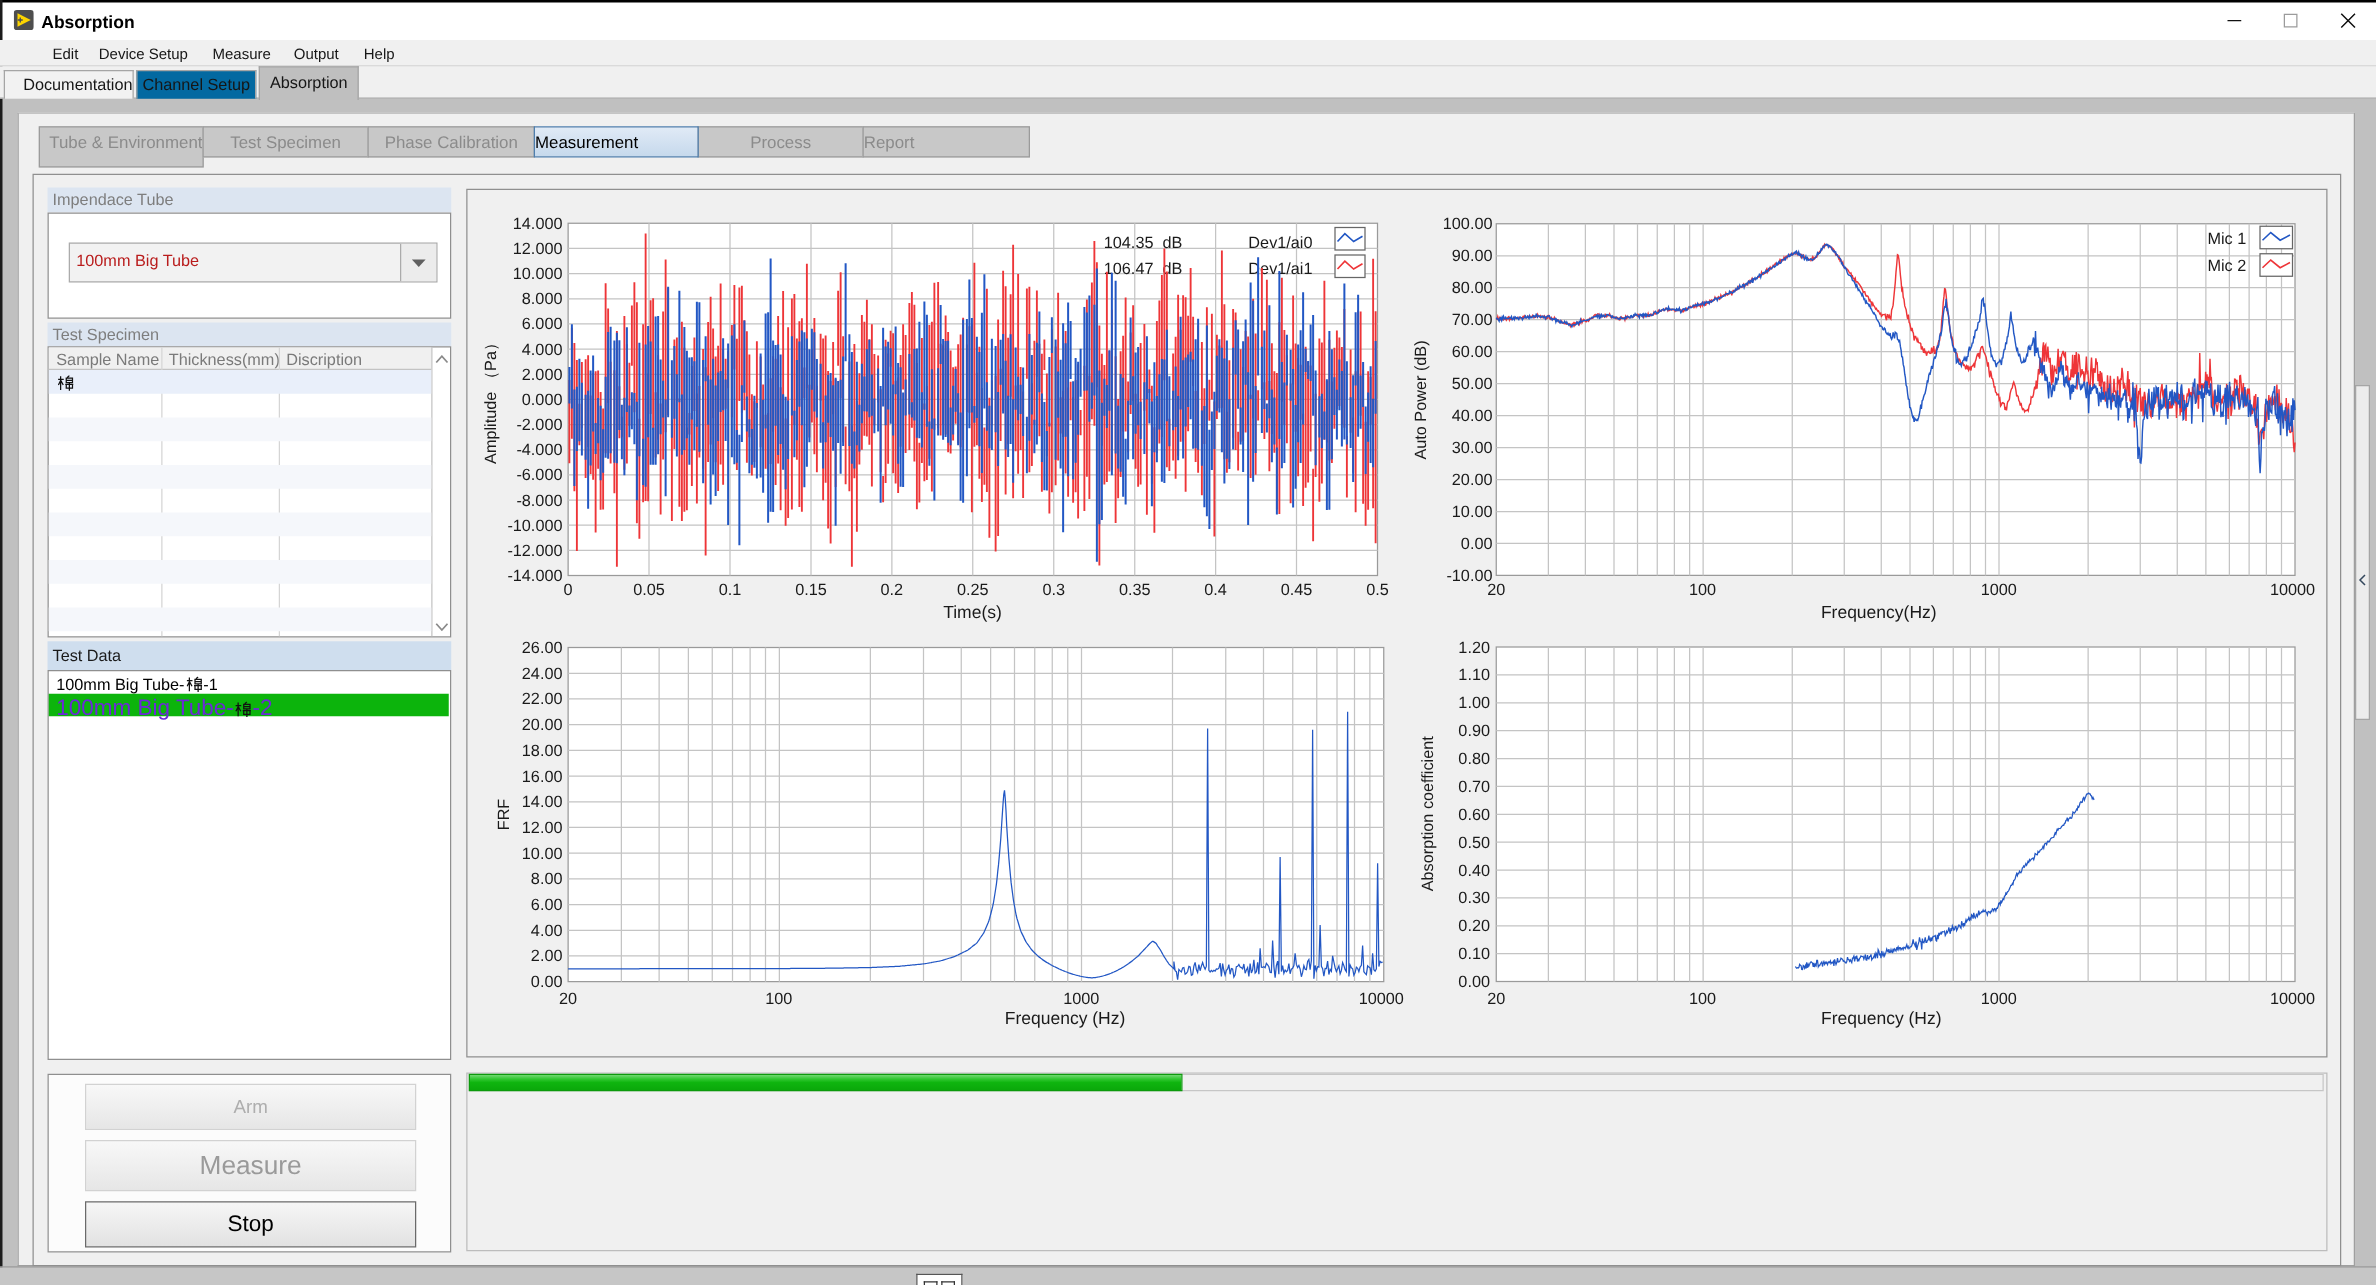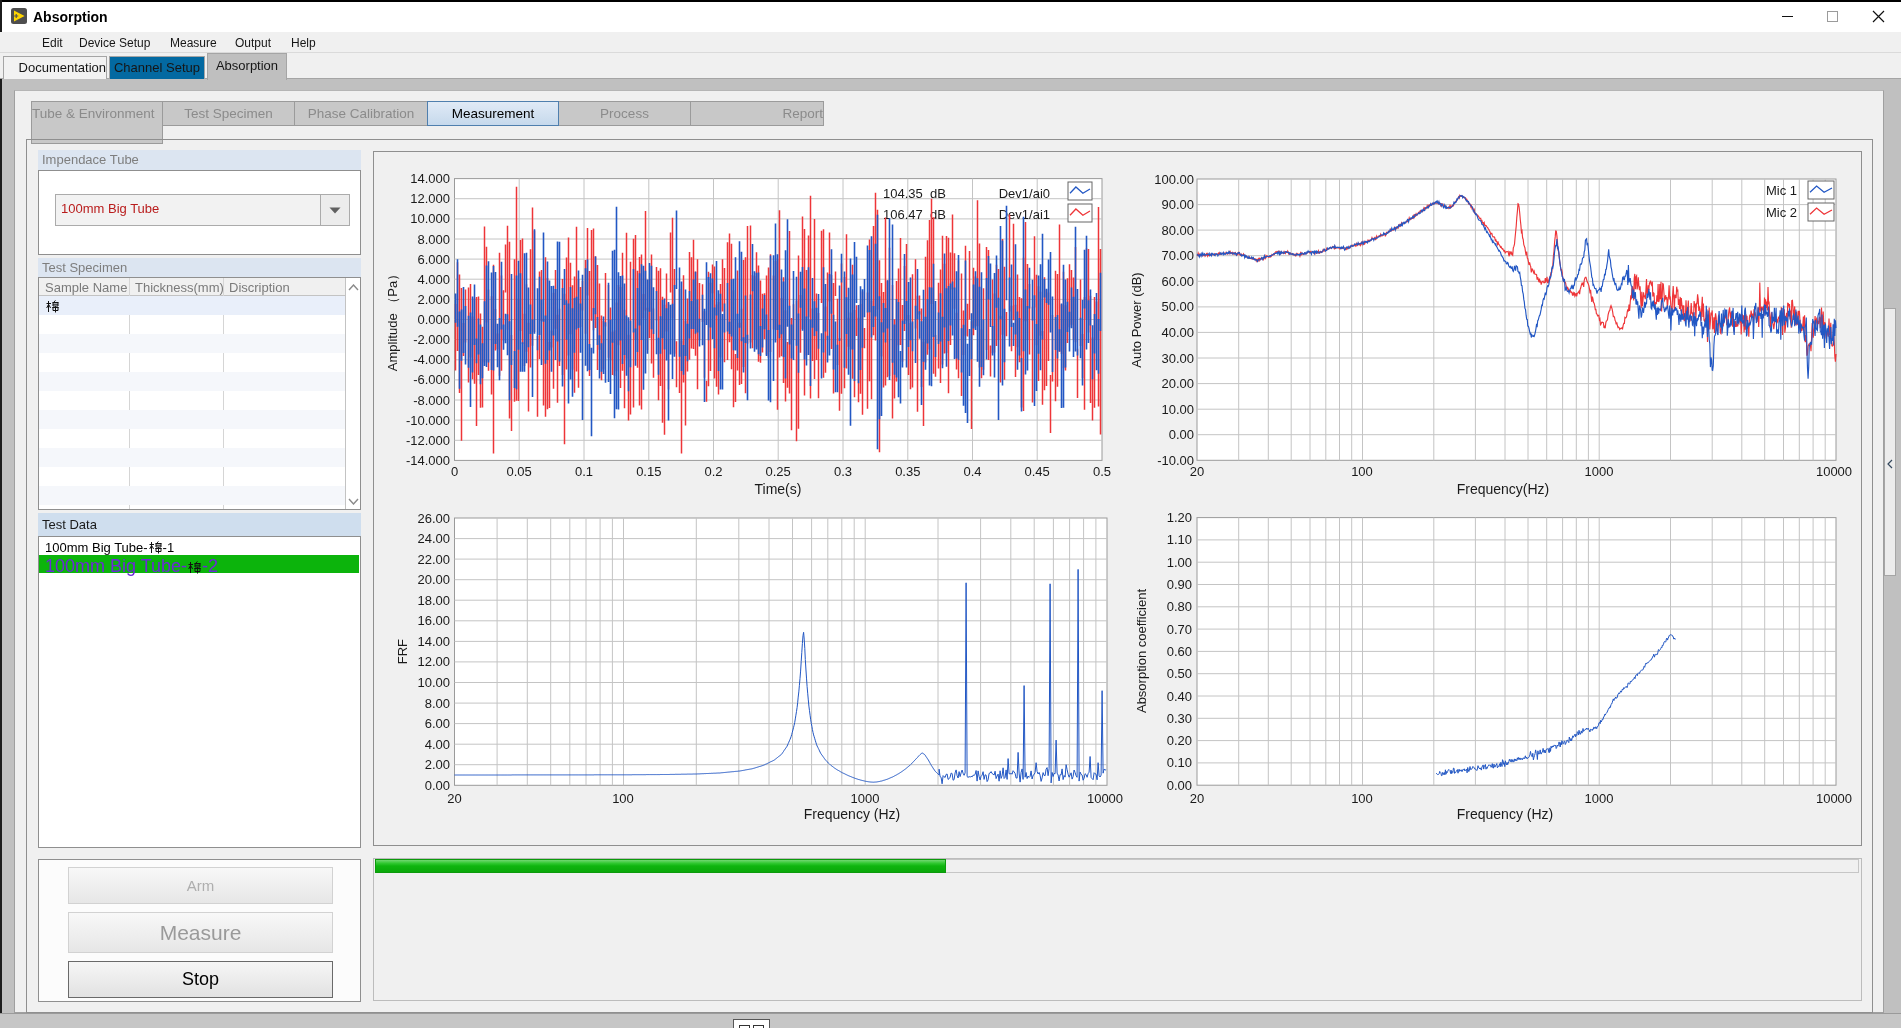--- a/index.html
+++ b/index.html
@@ -33,26 +33,26 @@
 <div class="abs" style="top:36px;left:291px;font-size:12px;color:#161616;">Help</div>
 
 <div class="abs" style="left:0;top:53px;width:1901px;height:26px;background:#f0f0f0;"></div>
 <div class="abs" style="left:0;top:78px;width:1901px;height:1px;background:#a5a5a5;"></div>
 <div class="abs" style="left:3px;top:56px;width:104px;height:23px;background:#f2f2f2;border:1px solid #a5a5a5;border-bottom:none;font-size:13px;color:#161616;text-align:right;line-height:22px;">Documentation</div>
 <div class="abs" style="left:109px;top:56px;width:96px;height:23px;background:#0369a1;border:1px solid #a5a5a5;border-bottom:none;font-size:13px;color:#161616;text-align:center;line-height:22px;">Channel Setup</div>
 <div class="abs" style="left:207px;top:53px;width:80px;height:27px;background:#bfbfbf;border:1px solid #a5a5a5;border-bottom:none;font-size:13px;color:#161616;text-align:center;line-height:24px;">Absorption</div>
 
 <div class="abs" style="left:14px;top:90px;width:1870px;height:923px;background:#f0f0f0;border:1px solid #9f9f9f;border-top-color:#b5b5b5;"></div>
 
-<div class="abs" style="left:31px;top:101px;width:132px;height:43px;background:#c8c8c8;border:1px solid #9b9b9b;font-size:13.5px;color:#8b8b8b;text-align:left;line-height:23px;">Tube &amp; Environment</div>
+<div class="abs" style="left:31px;top:101px;width:132px;height:33px;background:#c8c8c8;border:1px solid #9b9b9b;font-size:13.5px;color:#8b8b8b;text-align:right;line-height:23px;">Tube &amp; Environment</div>
 <div class="abs" style="left:162px;top:101px;width:133px;height:25px;background:#c8c8c8;border:1px solid #9b9b9b;font-size:13.5px;color:#8b8b8b;text-align:center;line-height:23px;">Test Specimen</div>
 <div class="abs" style="left:294px;top:101px;width:134px;height:25px;background:#c8c8c8;border:1px solid #9b9b9b;font-size:13.5px;color:#8b8b8b;text-align:center;line-height:23px;">Phase Calibration</div>
 <div class="abs" style="left:558px;top:101px;width:133px;height:25px;background:#c8c8c8;border:1px solid #9b9b9b;font-size:13.5px;color:#8b8b8b;text-align:center;line-height:23px;">Process</div>
-<div class="abs" style="left:690px;top:101px;width:134px;height:25px;background:#c8c8c8;border:1px solid #9b9b9b;font-size:13.5px;color:#8b8b8b;text-align:right;line-height:23px;">Report</div>
-<div class="abs" style="left:427px;top:101px;width:132px;height:25px;background:linear-gradient(#e0eaf6,#c6d9ec);border:1px solid #4f7fae;font-size:13.5px;color:#000;text-align:center;line-height:23px;z-index:2;">Measurement</div>
+<div class="abs" style="left:690px;top:101px;width:134px;height:25px;background:#c8c8c8;border:1px solid #9b9b9b;font-size:13.5px;color:#8b8b8b;text-align:left;line-height:23px;">Report</div>
+<div class="abs" style="left:427px;top:101px;width:132px;height:25px;background:linear-gradient(#e0eaf6,#c6d9ec);border:1px solid #4f7fae;font-size:13.5px;color:#000;line-height:23px;z-index:2;">Measurement</div>
 
 <div class="abs" style="left:26px;top:139px;width:1847px;height:874px;border:1px solid #8f8f8f;"></div>
 
 <div class="abs" style="left:38px;top:150px;width:323px;height:20px;background:#dce5f1;font-size:13px;color:#7e7e7e;line-height:20px;padding-left:4px;">Impendace Tube</div>
 <div class="abs" style="left:38px;top:170px;width:323px;height:85px;background:#ffffff;border:1px solid #8f8f8f;"></div>
 <div class="abs" style="left:55px;top:194px;width:295px;height:32px;background:#f2f2f2;border:1px solid #ababab;"></div>
 <div class="abs" style="left:61px;top:201px;font-size:13px;color:#b91c1c;">100mm Big Tube</div>
 <div class="abs" style="left:320px;top:195px;width:29px;height:30px;background:#ececec;border-left:1px solid #ababab;"></div>
 <svg class="abs" style="left:329px;top:207px" width="12" height="7" xmlns="http://www.w3.org/2000/svg">
     <polygon points="0.5,0.5 11.5,0.5 6,6.5" fill="#606060"></polygon>

